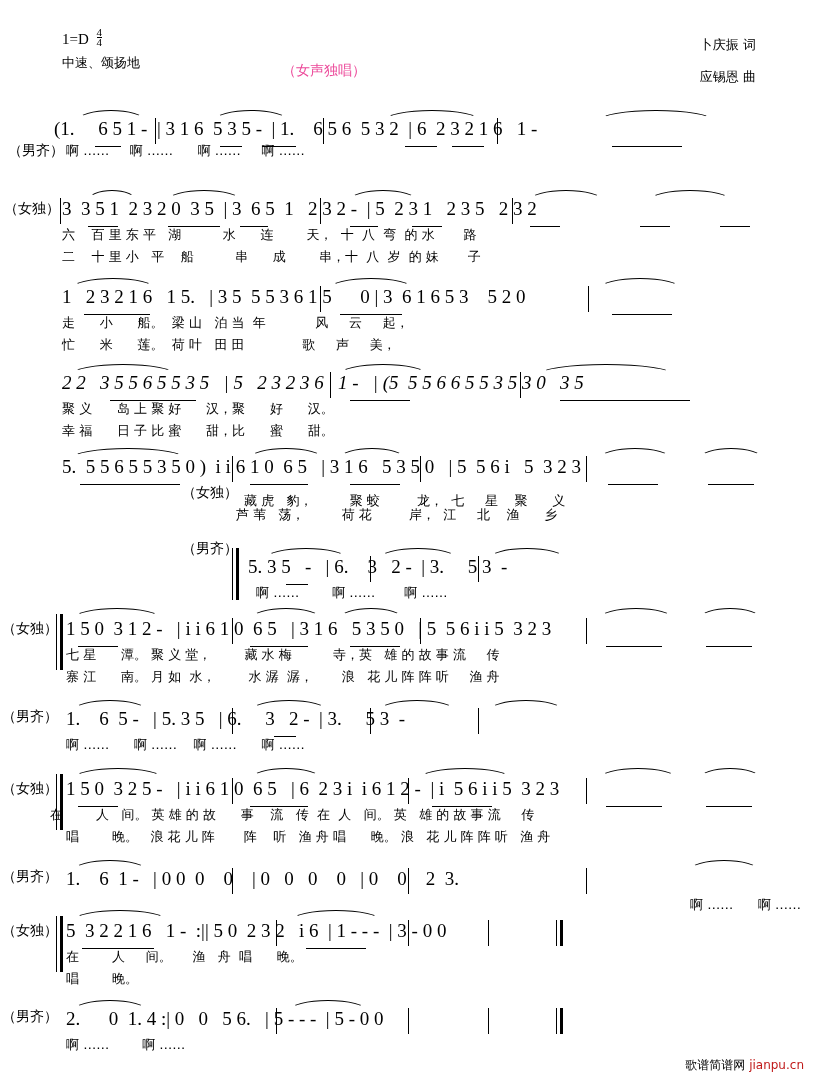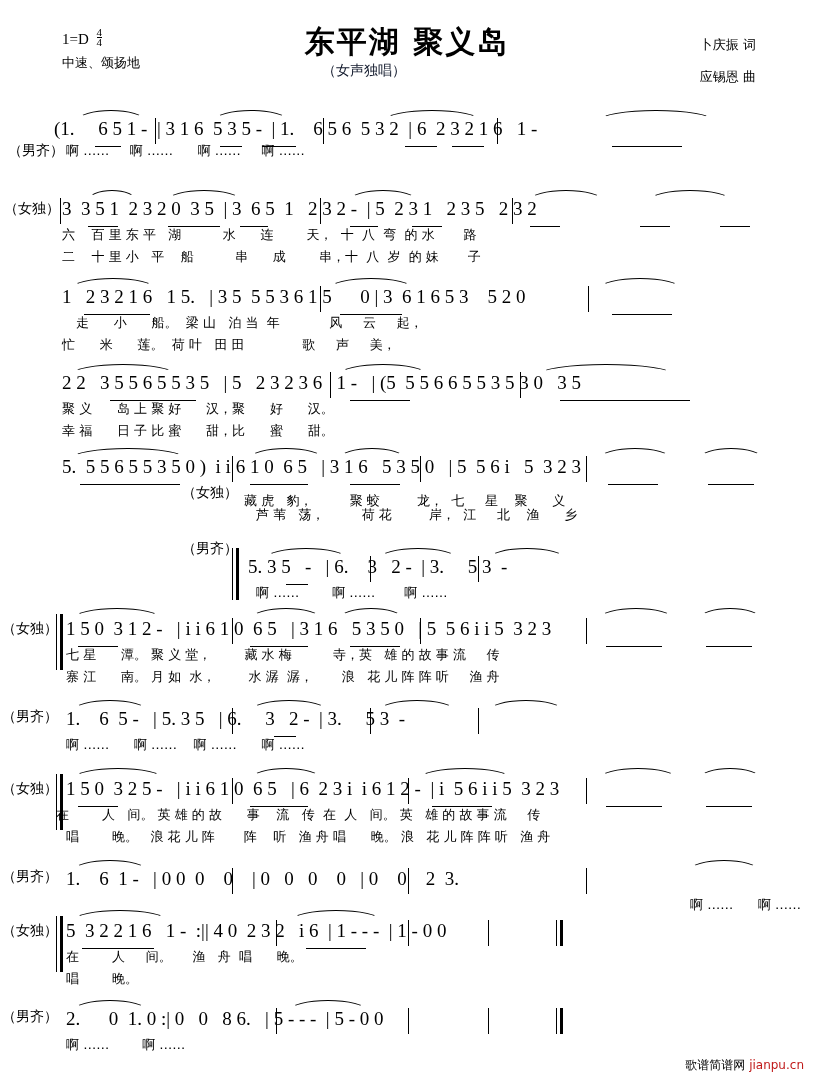--- a/index.html
+++ b/index.html
@@ -12,21 +12,21 @@
   }
   .sheet{position:relative;width:814px;height:1080px;border-radius:29px;}
 
   
   .key-sig{position:absolute;left:62px;top:28px;font-size:15px;font-family:"Liberation Serif",serif;}
   .key-sig .frac{display:inline-block;vertical-align:-2px;margin-left:4px;text-align:center;line-height:9px;font-size:11px;}
   .key-sig .frac .num{display:block;}
   .key-sig .frac .den{display:block;border-top:1px solid #000;}
   .tempo{position:absolute;left:62px;top:54px;font-size:13px;font-family:"DejaVu Sans",sans-serif;}
   .title{position:absolute;left:0;top:22px;width:814px;text-align:center;font-size:30px;font-weight:bold;letter-spacing:2px;font-family:"DejaVu Sans",sans-serif;}
-  .subtitle{position:absolute;left:0;top:62px;width:648px;text-align:center;font-size:14px;color:#0f172a;font-family:"DejaVu Sans",sans-serif;padding-left:40px;}
+  .subtitle{position:absolute;left:0;top:62px;width:648px;text-align:center;font-size:14px;color:#ec4899;font-family:"DejaVu Sans",sans-serif;}
   .credit1{position:absolute;right:58px;top:36px;font-size:13px;font-family:"DejaVu Sans",sans-serif;}
   .credit2{position:absolute;right:58px;top:68px;font-size:13px;font-family:"DejaVu Sans",sans-serif;}
 
   
   .sys{position:absolute;left:0;width:814px;}
   .part-label{position:absolute;font-size:14px;font-family:Liberation Sans, sans-serif;white-space:nowrap;}
   .notes{position:absolute;font-size:19px;font-family:"Liberation Serif",serif;white-space:pre;letter-spacing:0px;}
   .lyric{position:absolute;font-size:13px;font-family:"DejaVu Sans",sans-serif;white-space:pre;}
 
   
@@ -47,21 +47,20 @@
 <div class="sheet">
 
   <div class="key-sig">
     <span>1=D</span>
     <span class="frac">
       <span class="num">4</span>
       <span class="den">4</span>
     </span>
   </div>
   <div class="tempo">中速、颂扬地</div>
-  <div class="title">东平湖 聚义岛</div>
   <div class="subtitle">（女声独唱）</div>
   <div class="credit1">卜庆振  词</div>
   <div class="credit2">应锡恩  曲</div>
 
   <div class="sys" style="top:110px">
     <div class="slur" style="left:78px;top:0;width:64px;"></div>
     <div class="slur" style="left:215px;top:0;width:70px;"></div>
     <div class="slur" style="left:385px;top:0;width:92px;"></div>
     <div class="slur" style="left:600px;top:0;width:110px;"></div>
 
@@ -113,30 +112,30 @@
     <div class="slur" style="left:600px;top:0;width:78px;"></div>
 
     <div class="notes" style="left:62px;top:8px;">1   2 3 2 1 6   1 5.   | 3 5  5 5 3 6 1 5      0 | 3  6 1 6 5 3    5 2 0</div>
     <div class="beam" style="left:84px;top:36px;width:66px;"></div>
     <div class="beam" style="left:340px;top:36px;width:62px;"></div>
     <div class="beam" style="left:612px;top:36px;width:60px;"></div>
 
     <div class="bar" style="left:320px;top:8px;height:26px;"></div>
     <div class="bar" style="left:588px;top:8px;height:26px;"></div>
 
-    <div class="lyric" style="left:62px;top:36px;margin-left:14px;">走      小      船。  梁 山   泊 当  年            风     云     起，</div>
+    <div class="lyric" style="left:62px;top:36px;">走      小      船。  梁 山   泊 当  年            风     云     起，</div>
     <div class="lyric" style="left:62px;top:58px;">忙      米      莲。  荷 叶   田 田              歌     声     美，</div>
   </div>
 
   <div class="sys" style="top:364px">
     <div class="slur" style="left:72px;top:0;width:100px;"></div>
     <div class="slur" style="left:340px;top:0;width:84px;"></div>
     <div class="slur" style="left:540px;top:0;width:130px;"></div>
 
-    <div class="notes" style="left:62px;top:8px;">2 2   3 5 5 6 5 5 3 5   | 5   2 3 2 3 6   1 -   | (5  5 5 6 6 5 5 3 5 3 0   3 5</div>
+    <div class="notes" style="left:62px;top:8px;font-style:italic;">2 2   3 5 5 6 5 5 3 5   | 5   2 3 2 3 6   1 -   | (5  5 5 6 6 5 5 3 5 3 0   3 5</div>
     <div class="beam" style="left:110px;top:36px;width:86px;"></div>
     <div class="beam" style="left:350px;top:36px;width:60px;"></div>
     <div class="beam" style="left:560px;top:36px;width:130px;"></div>
 
     <div class="bar" style="left:330px;top:8px;height:26px;"></div>
     <div class="bar" style="left:520px;top:8px;height:26px;"></div>
 
     <div class="lyric" style="left:62px;top:36px;">聚 义      岛 上 聚 好      汉，聚      好      汉。</div>
     <div class="lyric" style="left:62px;top:58px;">幸 福      日 子 比 蜜      甜，比      蜜      甜。</div>
   </div>
@@ -154,21 +153,21 @@
     <div class="beam" style="left:350px;top:36px;width:50px;"></div>
     <div class="beam" style="left:608px;top:36px;width:50px;"></div>
     <div class="beam" style="left:708px;top:36px;width:46px;"></div>
 
     <div class="bar" style="left:232px;top:8px;height:26px;"></div>
     <div class="bar" style="left:420px;top:8px;height:26px;"></div>
     <div class="bar" style="left:586px;top:8px;height:26px;"></div>
 
     <div class="part-label" style="left:182px;top:36px;">（女独）</div>
     <div class="lyric" style="left:244px;top:44px;">藏 虎   豹，         聚 蛟         龙，  七     星    聚      义</div>
-    <div class="lyric" style="left:256px;top:58px;text-align:right;">芦 苇   荡，         荷 花         岸，  江     北    渔      乡</div>
+    <div class="lyric" style="left:236px;top:58px;text-align:right;">芦 苇   荡，         荷 花         岸，  江     北    渔      乡</div>
   </div>
 
   <div class="sys" style="top:540px">
     <div class="brace" style="left:232px;top:8px;height:52px;"></div>
     <div class="thickbar" style="left:236px;top:8px;height:52px;"></div>
 
     <div class="slur" style="left:266px;top:8px;width:78px;"></div>
     <div class="slur" style="left:380px;top:8px;width:74px;"></div>
     <div class="slur" style="left:490px;top:8px;width:72px;"></div>
 
@@ -240,21 +239,21 @@
     <div class="beam" style="left:250px;top:38px;width:58px;"></div>
     <div class="beam" style="left:432px;top:38px;width:60px;"></div>
     <div class="beam" style="left:606px;top:38px;width:56px;"></div>
     <div class="beam" style="left:706px;top:38px;width:46px;"></div>
 
     <div class="bar" style="left:232px;top:10px;height:26px;"></div>
     <div class="bar" style="left:408px;top:10px;height:26px;"></div>
     <div class="bar" style="left:586px;top:10px;height:26px;"></div>
 
     <div class="part-label" style="left:2px;top:12px;">（女独）</div>
-    <div class="lyric" style="left:56px;top:38px;">在        人   间。 英 雄 的 故      事    流   传  在  人   间。 英   雄 的 故 事 流     传</div>
+    <div class="lyric" style="left:50px;top:38px;">在        人   间。 英 雄 的 故      事    流   传  在  人   间。 英   雄 的 故 事 流     传</div>
     <div class="lyric" style="left:66px;top:60px;">唱        晚。   浪 花 儿 阵       阵    听   渔 舟 唱      晚。 浪   花 儿 阵 阵 听   渔 舟</div>
   </div>
 
   <div class="sys" style="top:860px">
     <div class="slur" style="left:74px;top:0;width:70px;"></div>
     <div class="slur" style="left:690px;top:0;width:66px;"></div>
 
     <div class="notes" style="left:66px;top:8px;">1.    6  1 -   | 0 0  0    0    | 0   0   0    0   | 0    0    2  3.</div>
 
     <div class="bar" style="left:232px;top:8px;height:26px;"></div>
@@ -265,40 +264,40 @@
     <div class="lyric" style="left:690px;top:36px;">啊 ……      啊 ……</div>
   </div>
 
   <div class="sys" style="top:910px">
     <div class="brace" style="left:56px;top:6px;height:56px;"></div>
     <div class="thickbar" style="left:60px;top:6px;height:56px;"></div>
 
     <div class="slur" style="left:74px;top:0;width:90px;"></div>
     <div class="slur" style="left:292px;top:0;width:86px;"></div>
 
-    <div class="notes" style="left:66px;top:10px;">5  3 2 2 1 6   1 -  :|| 4 0  2 3 2   i 6  | 1 - - -  | 1 - 0 0</div>
+    <div class="notes" style="left:66px;top:10px;">5  3 2 2 1 6   1 -  :|| 5 0  2 3 2   i 6  | 1 - - -  | 3 - 0 0</div>
     <div class="beam" style="left:82px;top:38px;width:72px;"></div>
     <div class="beam" style="left:306px;top:38px;width:60px;"></div>
 
     <div class="bar" style="left:276px;top:10px;height:26px;"></div>
     <div class="bar" style="left:408px;top:10px;height:26px;"></div>
     <div class="bar" style="left:488px;top:10px;height:26px;"></div>
     <div class="thickbar" style="left:560px;top:10px;height:26px;"></div>
     <div class="bar" style="left:556px;top:10px;height:26px;"></div>
 
     <div class="part-label" style="left:2px;top:12px;">（女独）</div>
     <div class="lyric" style="left:66px;top:38px;">在        人     间。     渔   舟  唱      晚。</div>
     <div class="lyric" style="left:66px;top:60px;">唱        晚。</div>
   </div>
 
   <div class="sys" style="top:1000px">
     <div class="slur" style="left:74px;top:0;width:70px;"></div>
     <div class="slur" style="left:290px;top:0;width:74px;"></div>
 
-    <div class="notes" style="left:66px;top:8px;">2.      0  1. 0 :| 0   0   8 6.   | 5 - - -  | 5 - 0 0</div>
+    <div class="notes" style="left:66px;top:8px;">2.      0  1. 4 :| 0   0   5 6.   | 5 - - -  | 5 - 0 0</div>
 
     <div class="bar" style="left:276px;top:8px;height:26px;"></div>
     <div class="bar" style="left:408px;top:8px;height:26px;"></div>
     <div class="bar" style="left:488px;top:8px;height:26px;"></div>
     <div class="bar" style="left:556px;top:8px;height:26px;"></div>
     <div class="thickbar" style="left:560px;top:8px;height:26px;"></div>
 
     <div class="part-label" style="left:2px;top:8px;">（男齐）</div>
     <div class="lyric" style="left:66px;top:36px;">啊 ……        啊 ……</div>
   </div>

